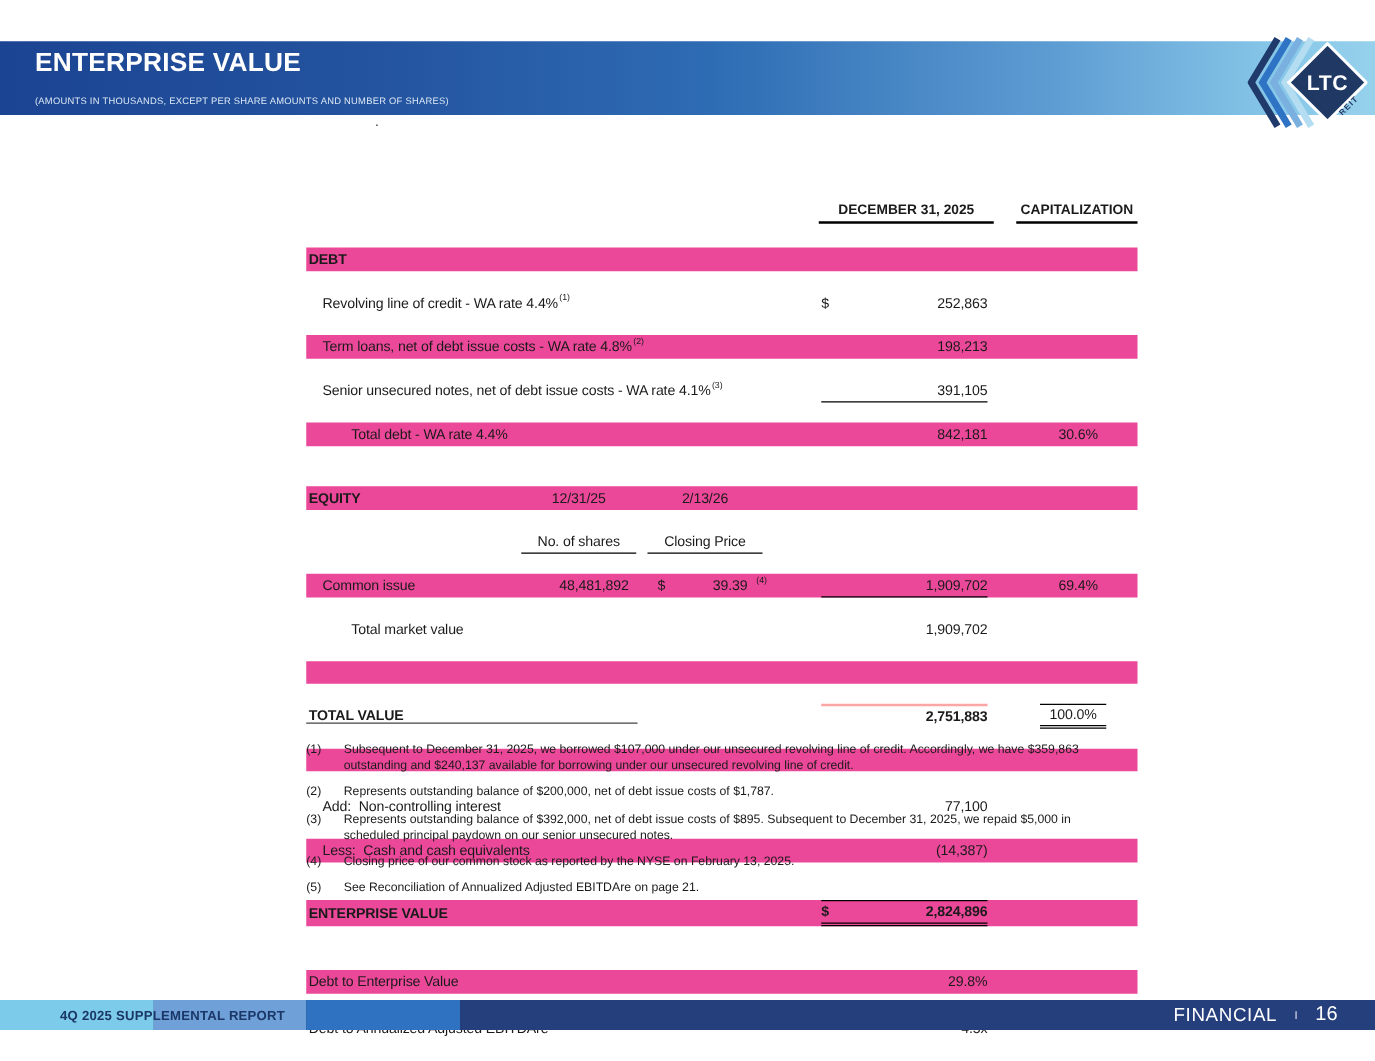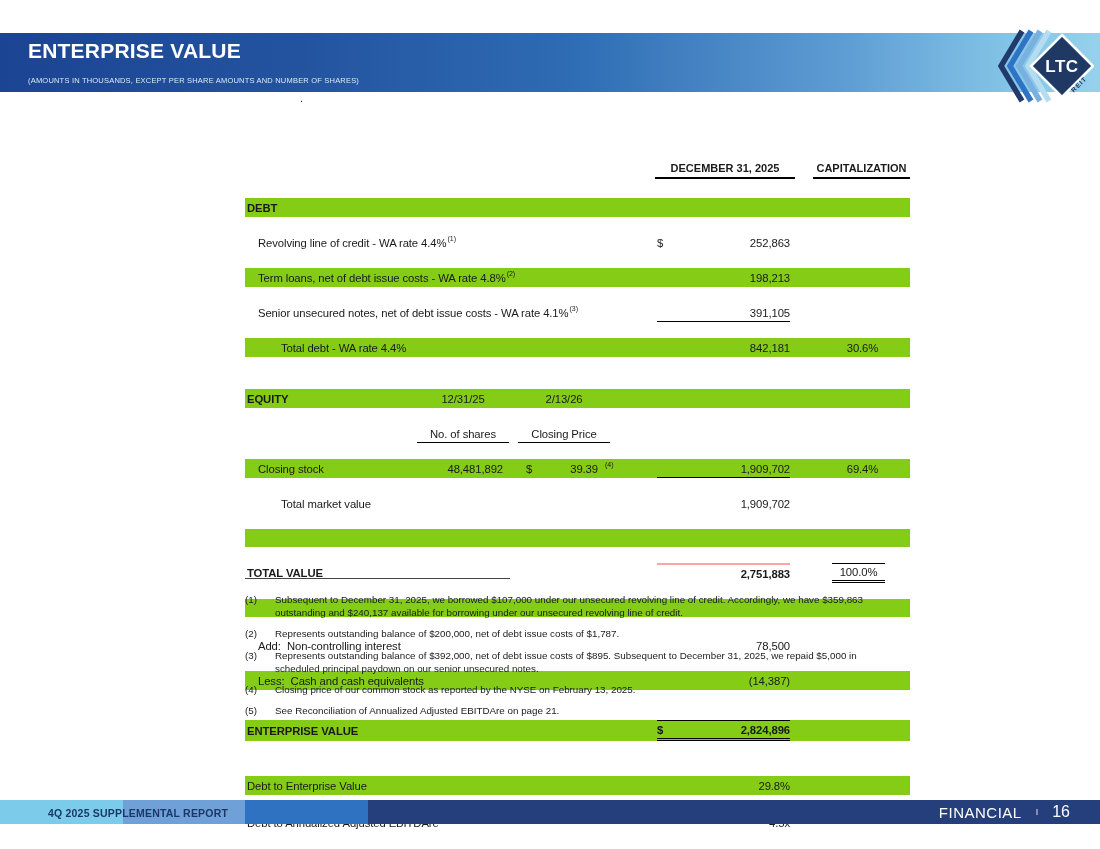--- a/index.html
+++ b/index.html
@@ -33,21 +33,21 @@
   .logo-wrap { position: absolute; top: 26px; right: 6px; width: 96px; height: 82px; }
   .stray-dot { position: absolute; top: 92px; left: 300px; font-size: 11px; color: #333; }
 
   
   .fin-table { position: absolute; left: 245px; top: 143px; width: 665px; font-size: 11.3px; letter-spacing: -0.1px; }
   .row { position: relative; width: 665px; height: 19px; margin-top: 16px; }
   .row.h20 { height: 20px; }
   .row.h21 { height: 21px; }
   .row.h24 { height: 24px; }
   .row.h18 { height: 18px; }
-  .shaded { background: #84cc16; }
+  .shaded { background: #ec4899; }
   .sp16 { height: 16px; } .sp14 { height: 14px; } .sp19 { height: 19px; } .sp3 { height: 3px; }
   .cell { position: absolute; top: 0; bottom: 0; display: flex; align-items: center; white-space: pre; }
   .lbl0 { left: 2px; }
   .lbl1 { left: 13px; }
   .lbl2 { left: 36px; }
   .b { font-weight: bold; }
   .sup { font-size: 7px; align-self: flex-start; padding-top: 2px; margin-left: 1px; letter-spacing: 0; }
   .shares   { left: 172px; width: 92px; justify-content: flex-end; padding-right: 6px; }
   .shares-c { left: 172px; width: 92px; justify-content: center; }
   .price-c  { left: 273px; width: 92px; justify-content: center; }
@@ -149,21 +149,21 @@
     <div class="row shaded">
       <span class="cell lbl0 b">EQUITY</span>
       <span class="cell shares-c">12/31/25</span>
       <span class="cell price-c">2/13/26</span>
     </div>
     <div class="row">
       <span class="cell shares-c uline">No. of shares</span>
       <span class="cell price-c uline">Closing Price</span>
     </div>
     <div class="row shaded">
-      <span class="cell lbl1">Closing stock</span>
+      <span class="cell lbl1">Common issue</span>
       <span class="cell shares">48,481,892</span>
       <span class="cell price"><span>$</span><span>39.39</span></span>
       <span class="cell sup" style="left:359px;">(4)</span>
       <span class="cell valonly">1,909,702</span>
       <span class="cell cap">69.4%</span>
       <span class="rule-bottom"></span>
     </div>
     <div class="row">
       <span class="cell lbl2">Total market value</span>
       <span class="cell valonly">1,909,702</span>
@@ -175,21 +175,21 @@
       <span class="cell lbl0 b">TOTAL VALUE</span>
       <span class="cell valonly b tv-val">2,751,883</span>
       <span class="cell tv-cap">100.0%</span>
     </div>
 
     <div class="row h18 shaded"></div>
     <div class="sp3"></div>
 
     <div class="row">
       <span class="cell lbl1">Add:  Non-controlling interest</span>
-      <span class="cell valonly">78,500</span>
+      <span class="cell valonly">77,100</span>
     </div>
     <div class="row shaded">
       <span class="cell lbl1">Less:  Cash and cash equivalents</span>
       <span class="cell valonly">(14,387)</span>
     </div>
 
     <div class="sp14"></div>
 
     <div class="row h21 shaded">
       <span class="cell lbl0 b">ENTERPRISE VALUE</span>

